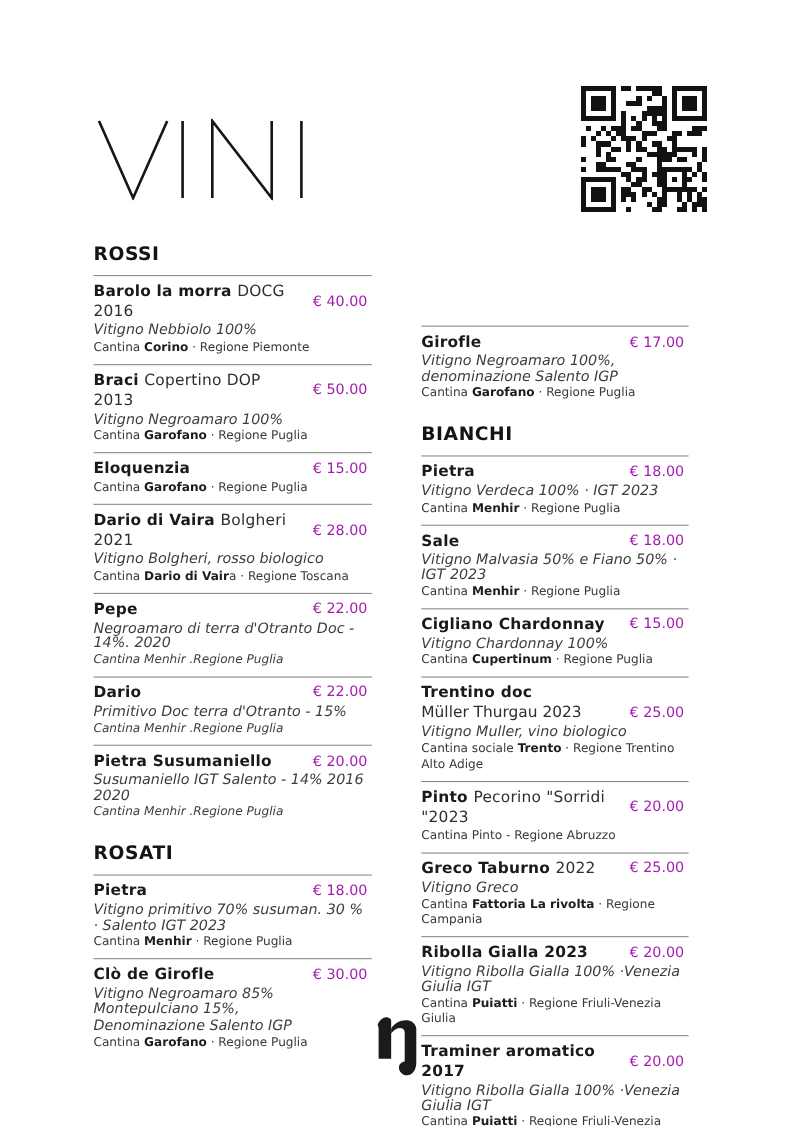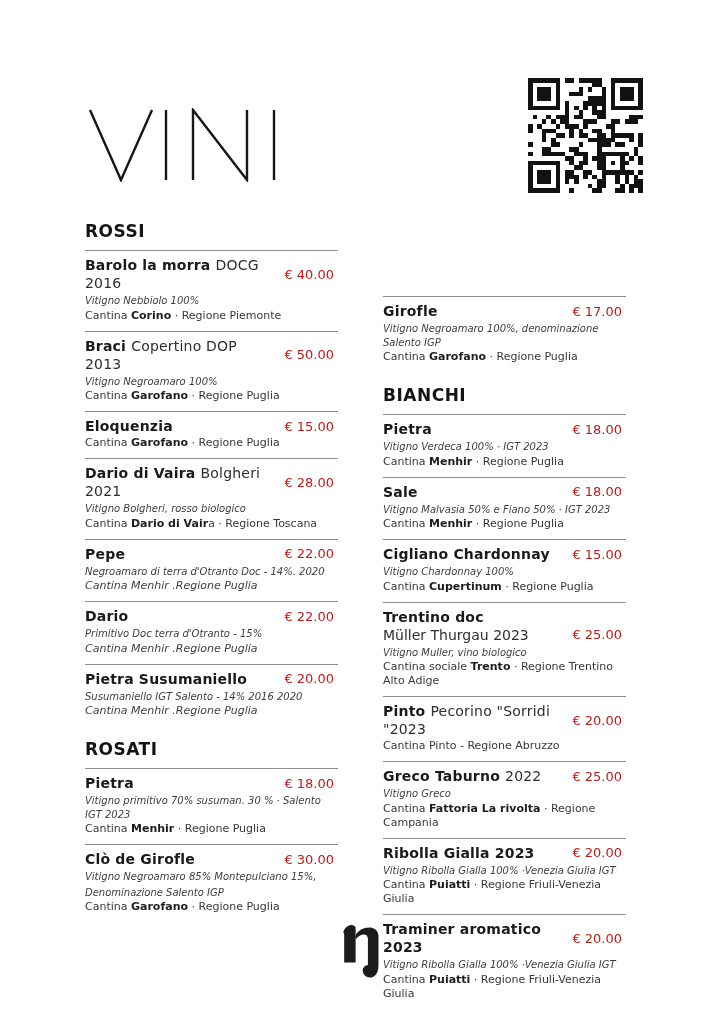--- a/index.html
+++ b/index.html
@@ -17,22 +17,22 @@
   .section-header{
     font-size:17px;font-weight:bold;letter-spacing:.5px;color:#141414;
     margin:13px 0 0 0;padding-bottom:9px;
   }
   .col .section-header:first-child{margin-top:0;}
   .item{border-top:1px solid #8c8c8c;padding:5px 0 8px 0;}
   .row{display:flex;justify-content:space-between;align-items:center;}
   .title{font-size:14px;font-weight:bold;letter-spacing:.2px;color:#1a1a1a;line-height:18px;}
   .title .rest{font-weight:normal;color:#2e2e2e;}
   .title2{font-size:14px;font-weight:normal;color:#2e2e2e;line-height:18px;}
-  .price{font-size:13px;color:#b91c1c;white-space:nowrap;padding-left:8px;padding-right:4px;}
-  .desc{font-size:10px;font-style:italic;color:#3d3d3d;line-height:13.5px;margin-top:2px;}
+  .price{font-size:13px;color:#a21caf;white-space:nowrap;padding-left:8px;padding-right:4px;}
+  .desc{font-size:13px;font-style:italic;color:#3d3d3d;line-height:13.5px;margin-top:2px;}
   .cantina{font-size:11px;color:#383838;line-height:14px;margin-top:1px;}
   .cantina b{color:#1d1d1d;}
   .cantina.it{font-style:italic;color:#3d3d3d;}
   .brand{position:absolute;left:335px;top:922px;width:50px;height:58px;}
   .brand svg{display:block;}
 </style>
 </head>
 <body>
 
 <div class="page">
@@ -494,21 +494,21 @@
       <div class="item">
         <div class="row">
           <div class="title"><span class="b">Ribolla Gialla 2023</span></div>
           <div class="price">€ 20.00</div>
         </div>
         <div class="desc">Vitigno Ribolla Gialla 100% ·Venezia Giulia IGT</div>
         <div class="cantina"><span>Cantina </span><b>Puiatti</b><span> · Regione Friuli-Venezia Giulia</span></div>
       </div>
       <div class="item">
         <div class="row">
-          <div class="title"><span class="b">Traminer aromatico 2023</span></div>
+          <div class="title"><span class="b">Traminer aromatico 2017</span></div>
           <div class="price">€ 20.00</div>
         </div>
         <div class="desc">Vitigno Ribolla Gialla 100% ·Venezia Giulia IGT</div>
         <div class="cantina"><span>Cantina </span><b>Puiatti</b><span> · Regione Friuli-Venezia Giulia</span></div>
       </div>
     </div>
 
   <div class="brand">
     <span class="sr">n</span>
     <svg width="50" height="58" viewBox="0 0 56 66">

